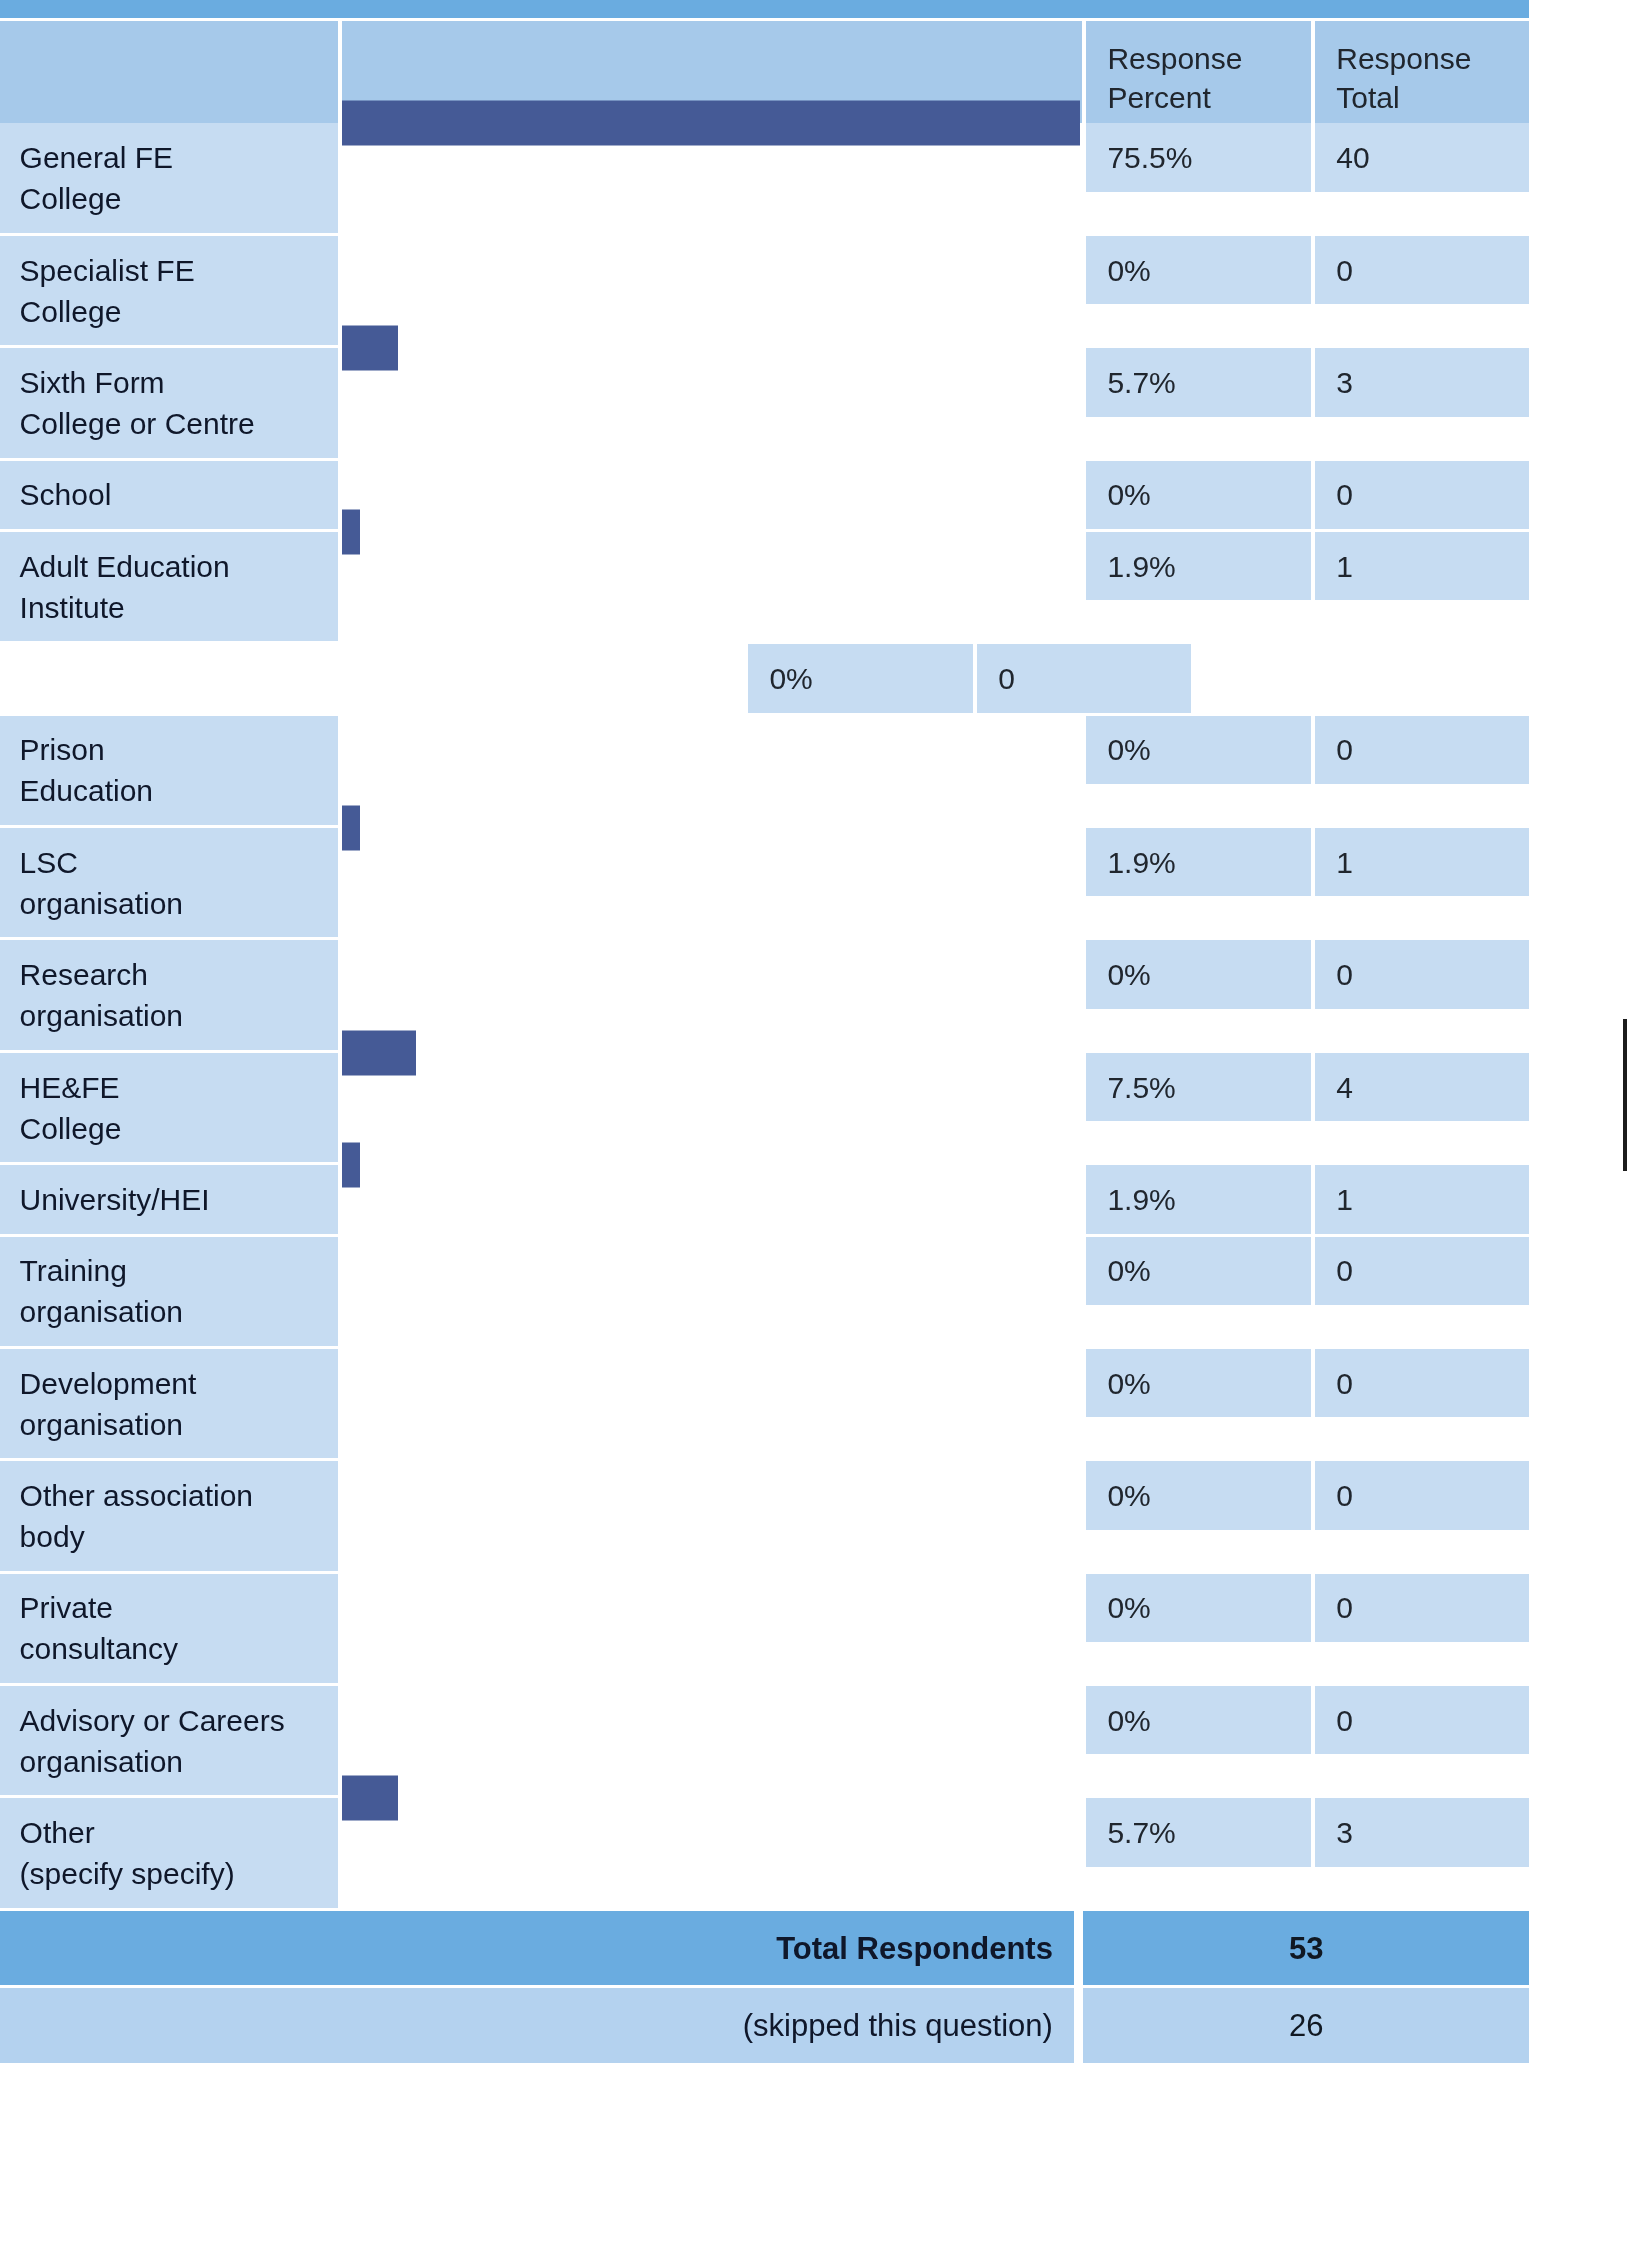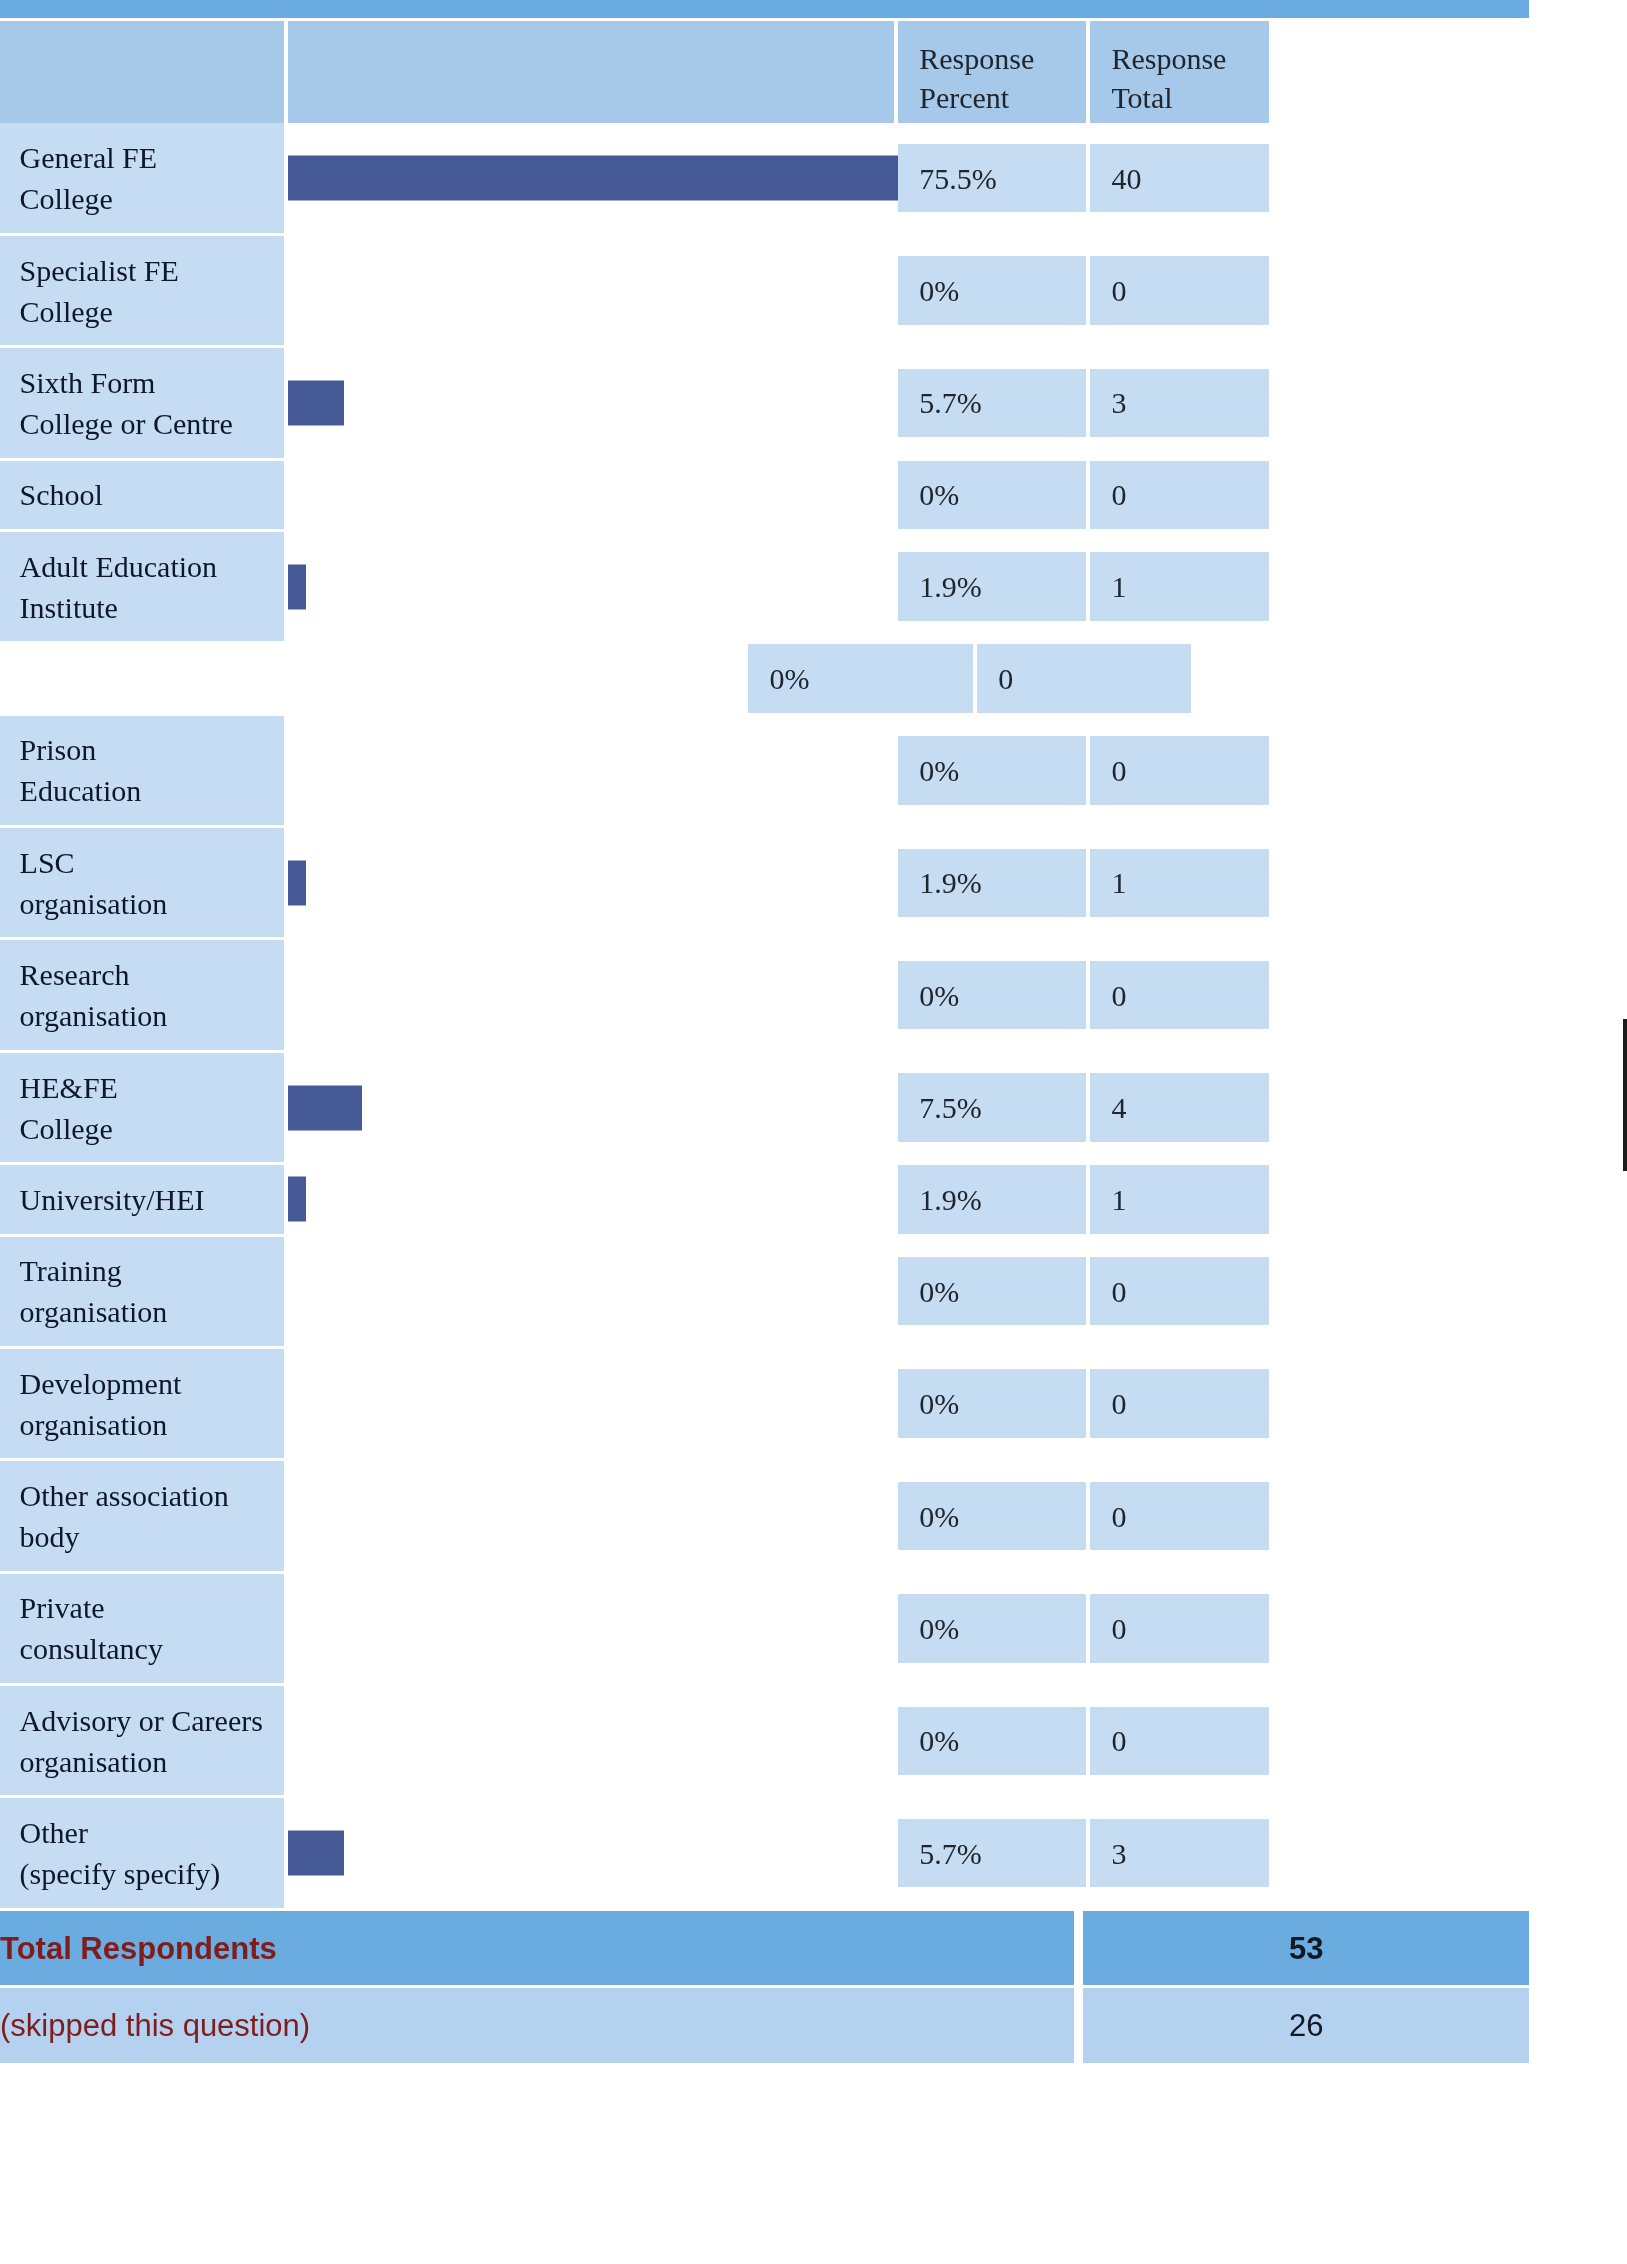--- a/index.html
+++ b/index.html
@@ -30,23 +30,22 @@
   }
   .top-gap {
     height: 3.9px;
     background: #ffffff;
     width: 1529px;
   }
 
   
   .row {
     display: flex;
-    width: 1269px;
-    align-items: center;
-    font-family: Liberation Serif, serif;
+    width: 1529px;
+    align-items: flex-start;
   }
   .row + .row {
     border-top: 3.9px solid #ffffff;
   }
 
   .cell {
     background: #c6dcf2;
     box-sizing: border-box;
     position: relative;
   }
@@ -100,25 +99,26 @@
   
   .footer-row {
     display: flex;
     width: 1529px;
     border-top: 3.9px solid #ffffff;
   }
   .f-label {
     width: 1078px;
     background: #6aace0;
     box-sizing: border-box;
+    text-align: right;
     padding: 15.7px 21.6px 15.7px 0;
     font-size: 31px;
     line-height: 43px;
     font-weight: bold;
-    color: #7f1d1d;
+    color: #0f172a;
   }
   .f-value {
     width: 447px;
     margin-left: 9px;
     background: #6aace0;
     box-sizing: border-box;
     text-align: center;
     padding: 15.7px 0;
     font-size: 31px;
     line-height: 43px;

